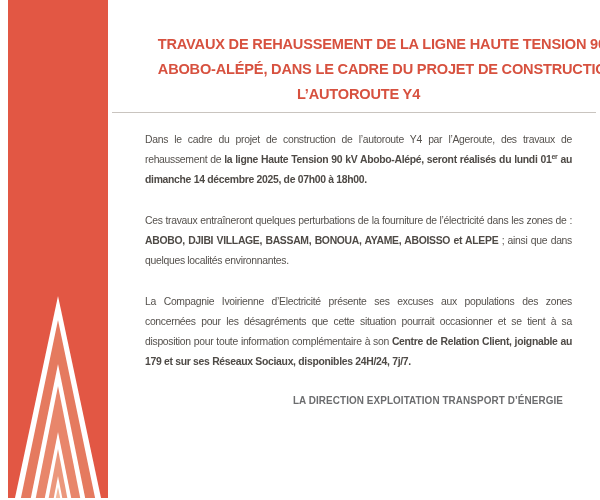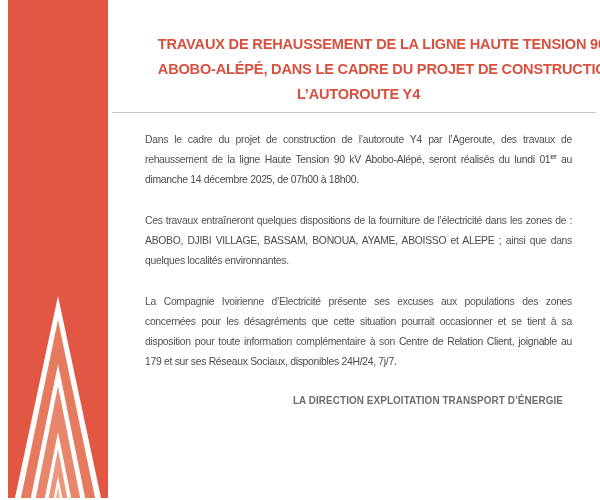--- a/index.html
+++ b/index.html
@@ -44,21 +44,21 @@
   }
   .body-text { padding-top: 24px; }
   .body-text p {
     margin: 0 0 21px 0;
     font-size: 10.4px;
     line-height: 20px;
     letter-spacing: -0.3px;
     color: #55514d;
     text-align: justify;
   }
-  .body-text p b { font-weight: 400; color: #4e4a46; }
+  .body-text p b { font-weight: 700; color: #4e4a46; }
   .body-text p sup {
     font-size: 7px;
     line-height: 0;
     vertical-align: super;
     font-weight: 700;
     color: #4e4a46;
   }
   .signature {
     margin-top: 2px;
     padding-right: 10px;
@@ -96,21 +96,21 @@
   <div class="content">
 
     <div class="title">
       <div class="title-line">TRAVAUX DE REHAUSSEMENT DE LA LIGNE HAUTE TENSION 90 KV</div>
       <div class="title-line">ABOBO-ALÉPÉ, DANS LE CADRE DU PROJET DE CONSTRUCTION DE</div>
       <div class="title-line">L’AUTOROUTE Y4</div>
     </div>
 
     <div class="body-text">
       <p><span>Dans le cadre du projet de construction de l’autoroute Y4 par l’Ageroute, des travaux de rehaussement de </span><b>la ligne Haute Tension 90 kV Abobo-Alépé, seront réalisés du lundi 01</b><sup style="font-weight: 700;">er</sup><b> au dimanche 14 décembre 2025, de 07h00 à 18h00.</b></p>
-      <p><span>Ces travaux entraîneront quelques dispositions de la fourniture de l’électricité dans les zones de : </span><b>ABOBO, DJIBI VILLAGE, BASSAM, BONOUA, AYAME, ABOISSO et ALEPE</b><span> ; ainsi que dans quelques localités environnantes.</span></p>
+      <p><span>Ces travaux entraîneront quelques perturbations de la fourniture de l’électricité dans les zones de : </span><b>ABOBO, DJIBI VILLAGE, BASSAM, BONOUA, AYAME, ABOISSO et ALEPE</b><span> ; ainsi que dans quelques localités environnantes.</span></p>
       <p><span>La Compagnie Ivoirienne d’Electricité présente ses excuses aux populations des zones concernées pour les désagréments que cette situation pourrait occasionner et se tient à sa disposition pour toute information complémentaire à son </span><b>Centre de Relation Client, joignable au 179 et sur ses Réseaux Sociaux, disponibles 24H/24, 7j/7.</b></p>
     </div>
 
     <div class="signature">LA DIRECTION EXPLOITATION TRANSPORT D’ÉNERGIE</div>
 
   </div>
 
 </div>
 
 </body></html>

